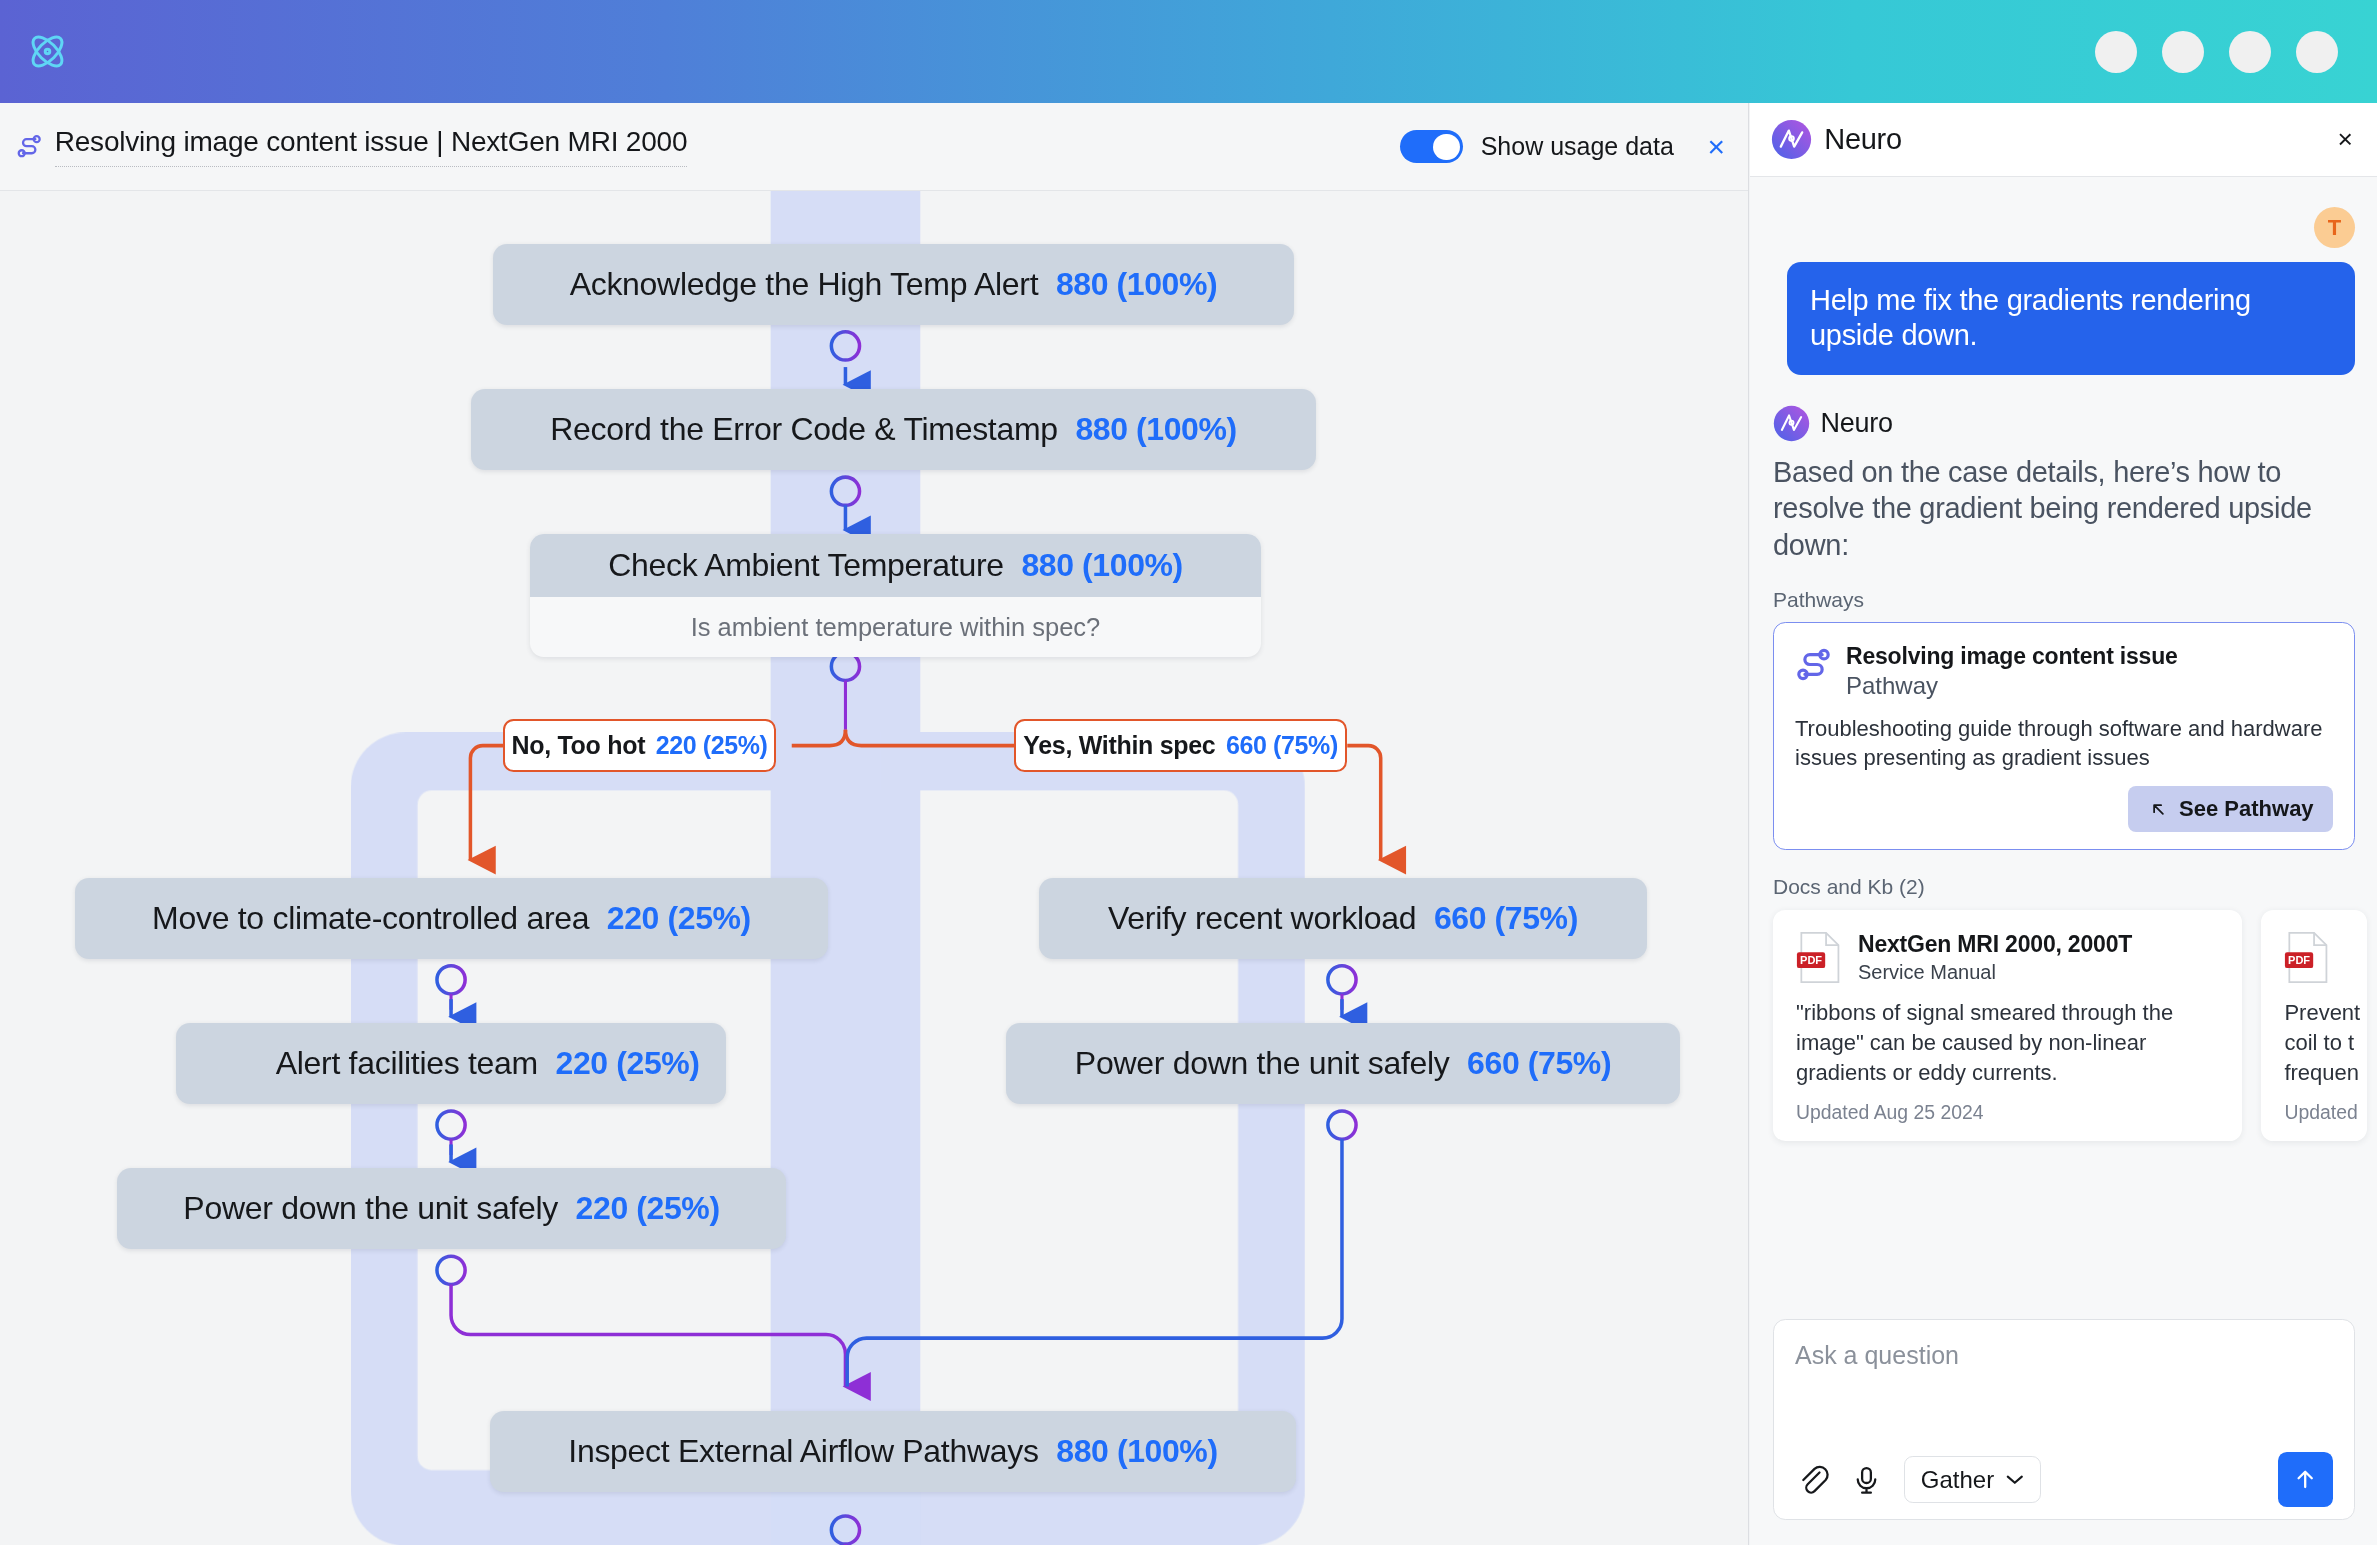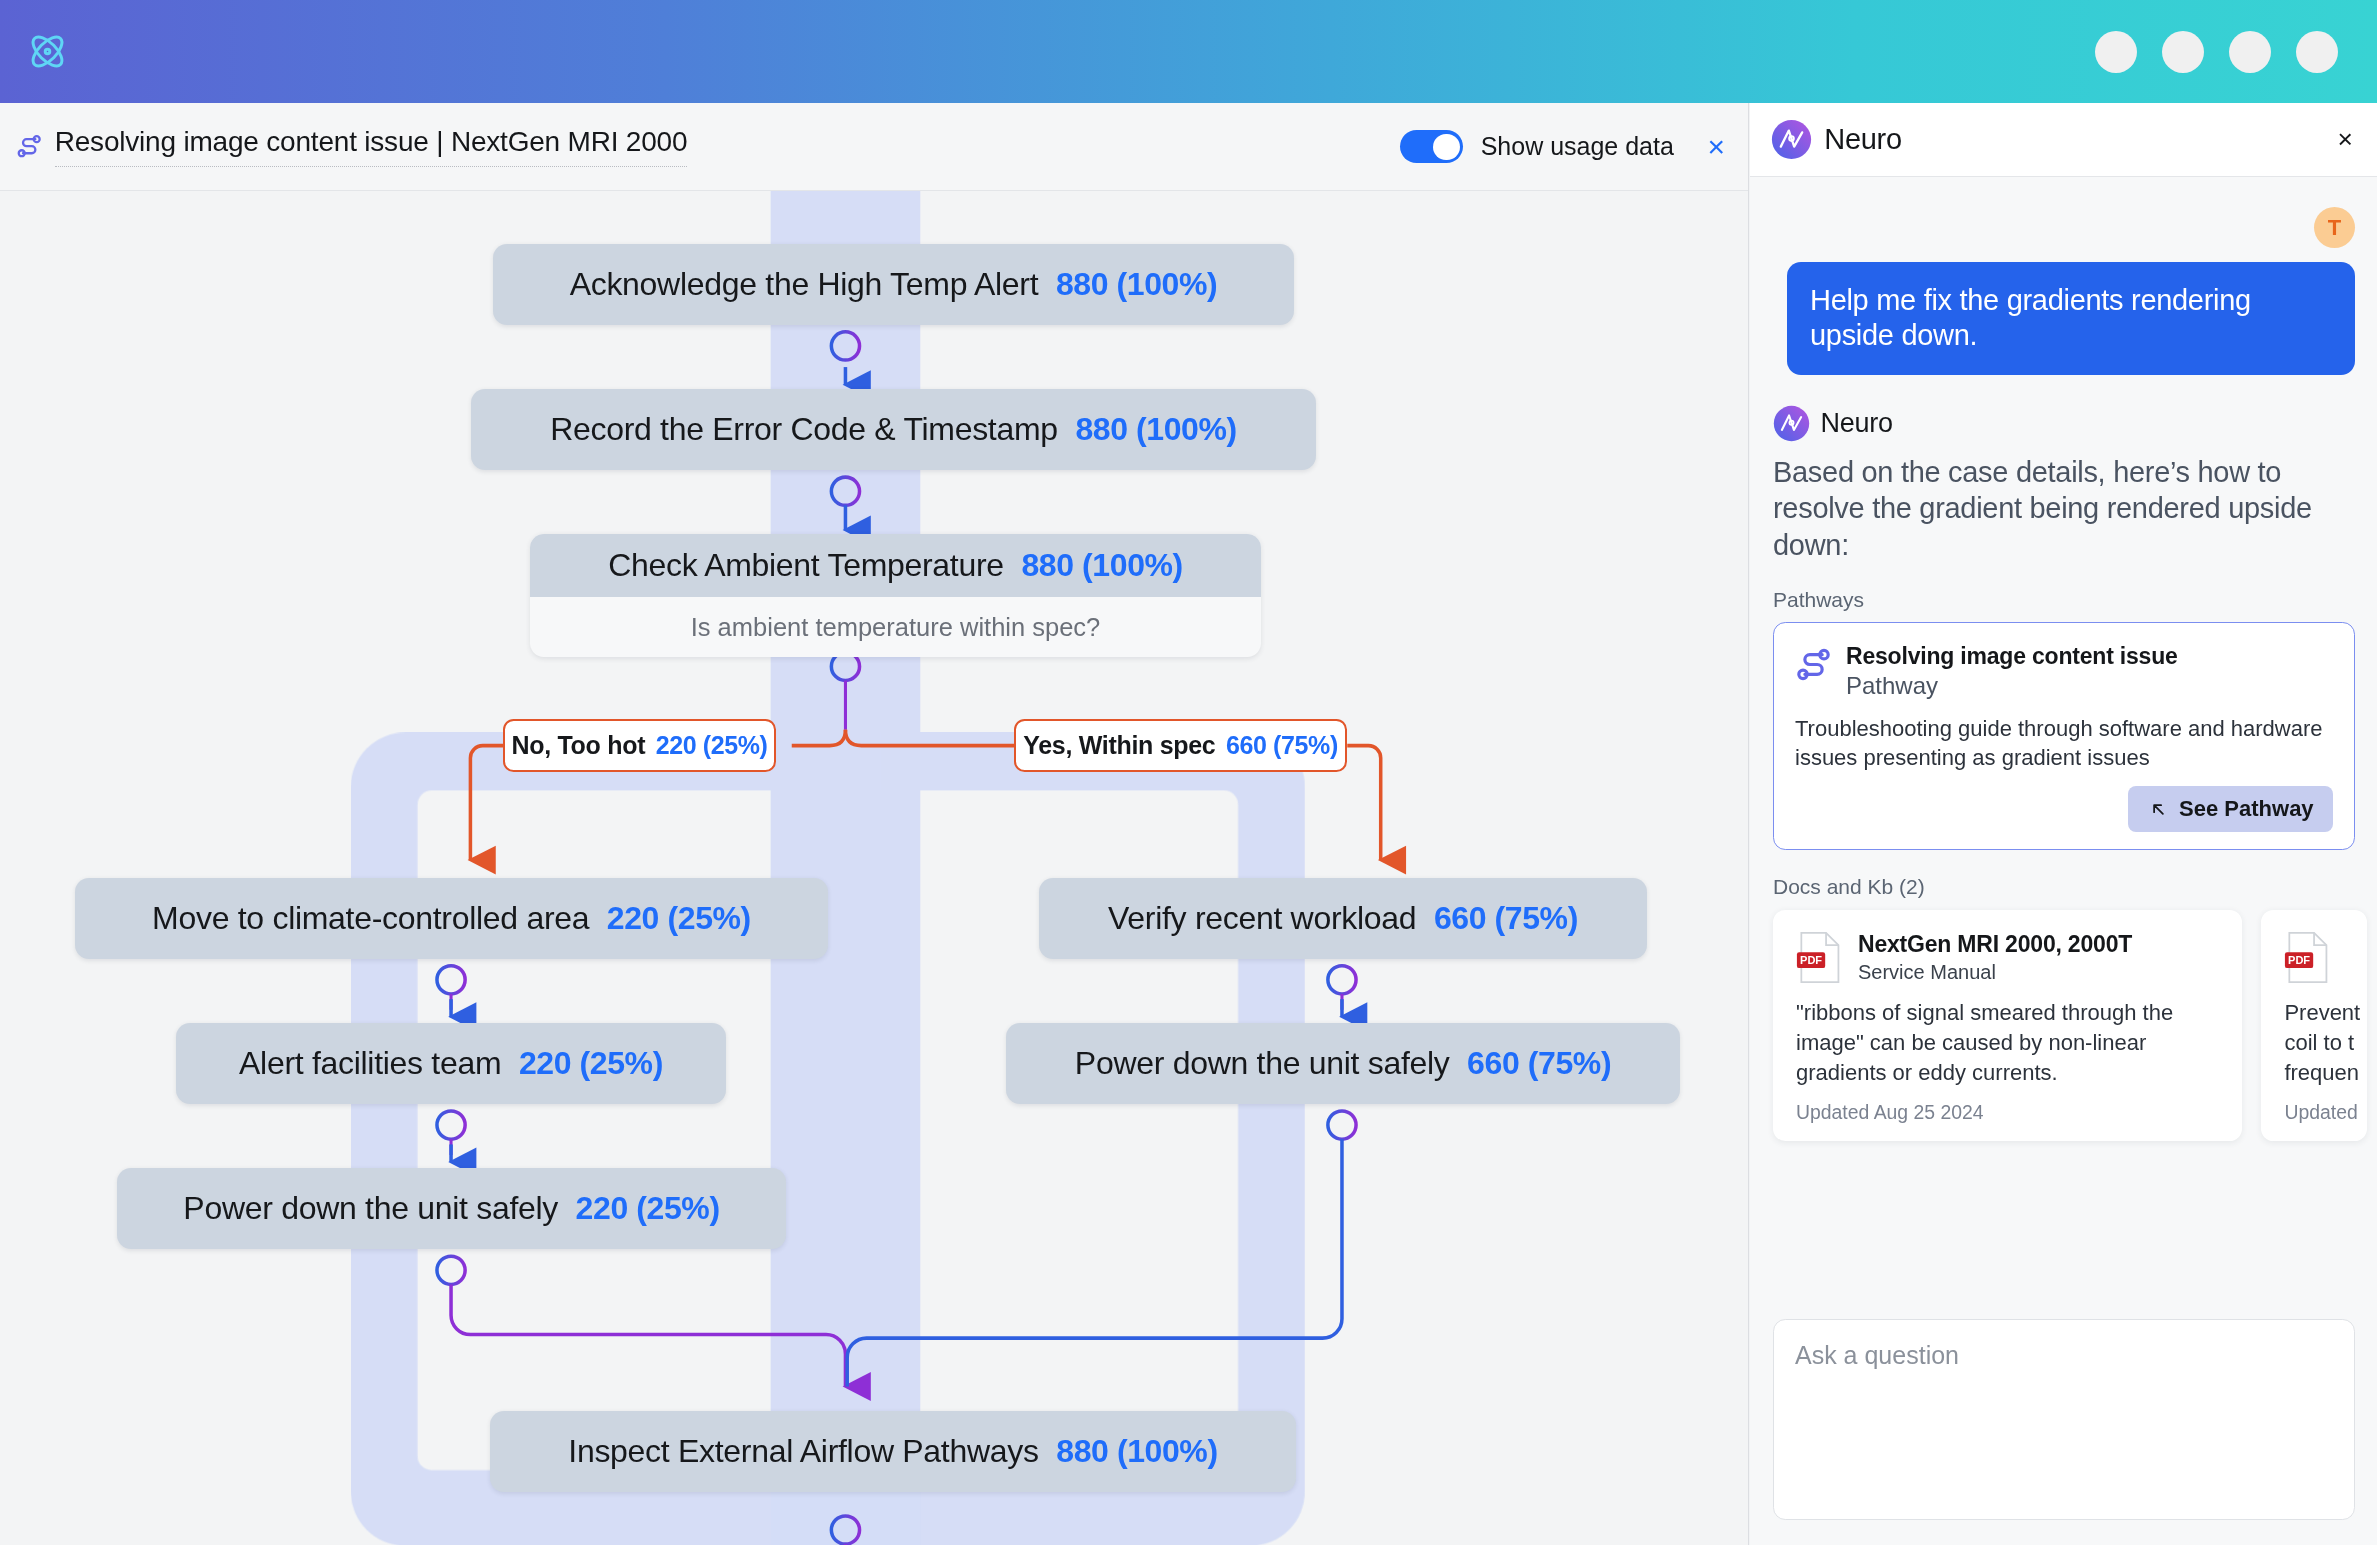--- a/index.html
+++ b/index.html
@@ -301,21 +301,21 @@
       </div>
       <div class="branch" style="left:1014px;top:528px;width:333px;">
         <span class="label">Yes, Within spec</span>
         <span class="stat">660 (75%)</span>
       </div>
 
       <div class="node" style="left:75px;top:687px;width:753px;height:81px;">
         <span class="label">Move to climate-controlled area</span>
         <span class="stat">220 (25%)</span>
       </div>
-      <div class="node" style="left:176px;top:832px;width:550px;height:81px;">
+      <div class="node" style="left:176px;top:832px;width:550px;height:81px;justify-content:flex-end;">
         <span class="label">Alert facilities team</span>
         <span class="stat">220 (25%)</span>
       </div>
       <div class="node" style="left:117px;top:977px;width:669px;height:81px;">
         <span class="label">Power down the unit safely</span>
         <span class="stat">220 (25%)</span>
       </div>
 
       <div class="node" style="left:1039px;top:687px;width:608px;height:81px;">
         <span class="label">Verify recent workload</span>
@@ -440,18 +440,39 @@
 frequen</div>
           <div class="doc-updated">Updated</div>
         </div>
 
       </div>
     </div>
 
     <div class="composer-wrap">
       <div class="composer">
         <div class="composer-input">Ask a question</div>
+        <div class="composer-bar">
+          <svg class="ic-btn" viewBox="0 0 40 40">
+            <path d="M28 12 L14.5 25.5 a5.5 5.5 0 0 0 7.8 7.8 L35 20.5 a9 9 0 0 0 -12.7 -12.7 L9.5 20.5" fill="none" stroke="#16181b" stroke-width="2.6" stroke-linecap="round" stroke-linejoin="round"></path>
+          </svg>
+          <svg class="ic-btn" viewBox="0 0 40 40">
+            <rect x="15" y="7" width="10" height="17" rx="5" fill="none" stroke="#16181b" stroke-width="2.6"></rect>
+            <path d="M10 20 a10 10 0 0 0 20 0 M20 30 v5 M15 35 h10" fill="none" stroke="#16181b" stroke-width="2.6" stroke-linecap="round"></path>
+          </svg>
+          <div class="gather">
+            <span>Gather</span>
+            <svg class="chev" viewBox="0 0 20 12">
+              <path d="M2 3 L10 10 L18 3" fill="none" stroke="#16181b" stroke-width="2.4" stroke-linecap="round" stroke-linejoin="round"></path>
+            </svg>
+          </div>
+          <div class="sp"></div>
+          <div class="send-btn">
+            <svg width="26.4" height="26.4" viewBox="0 0 30 30">
+              <path d="M15 24 V 7 M7.5 14 L15 6.5 L22.5 14" fill="none" stroke="#fff" stroke-width="2.6" stroke-linecap="round" stroke-linejoin="round"></path>
+            </svg>
+          </div>
+        </div>
       </div>
     </div>
 
   </div>
 </div>
 
 
 </body></html>

